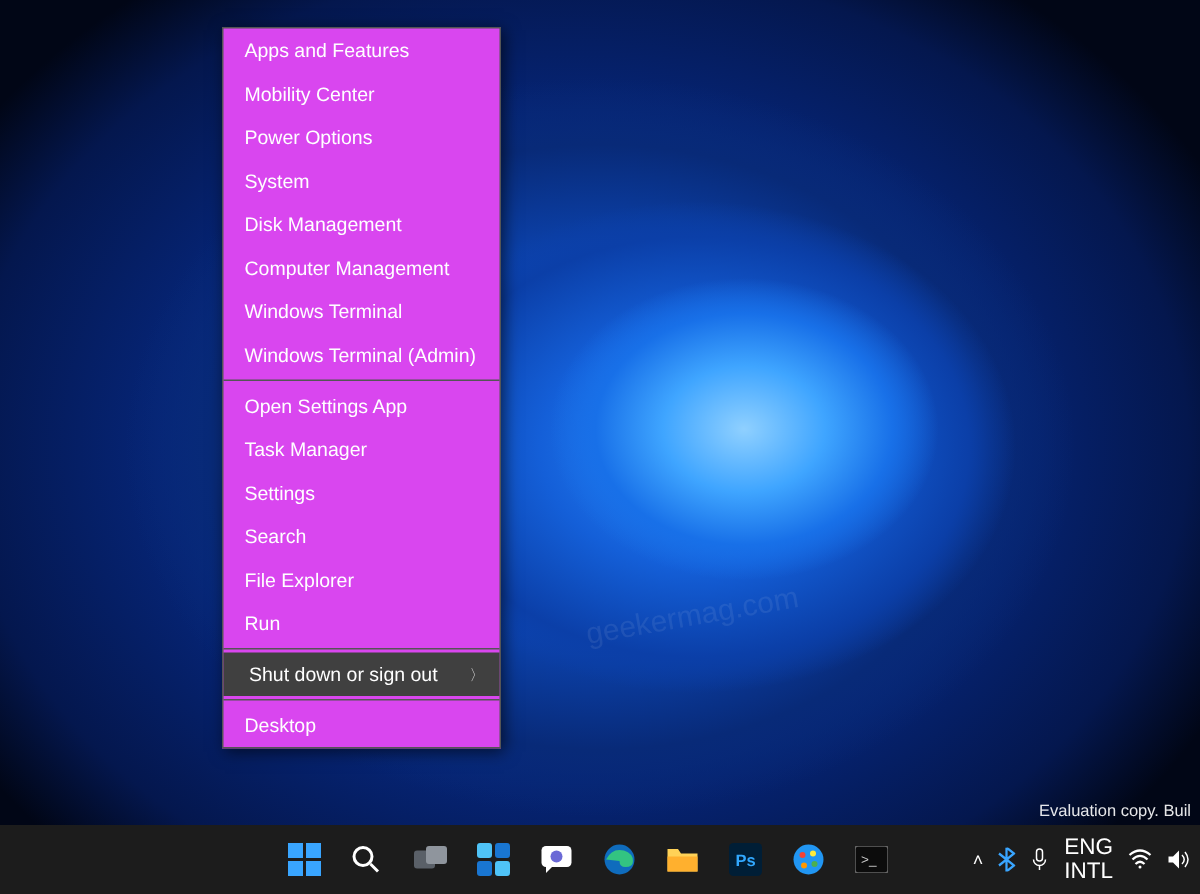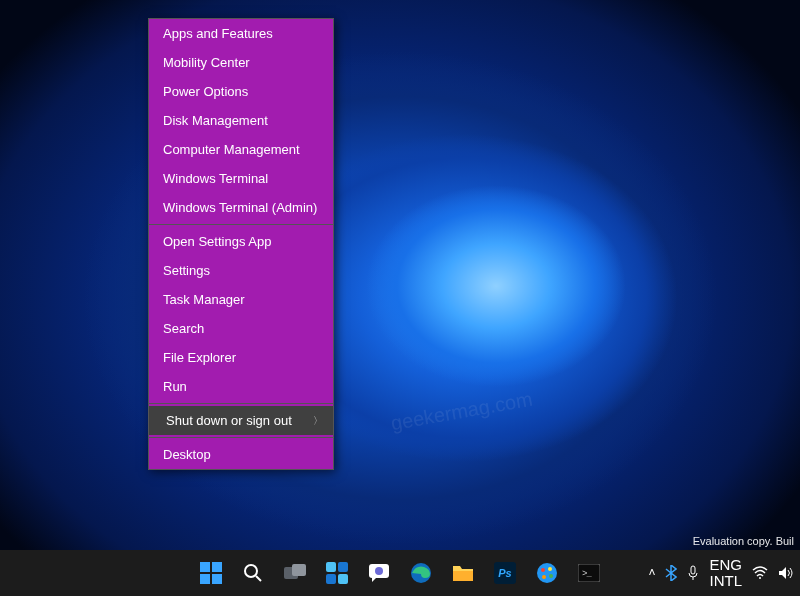--- a/index.html
+++ b/index.html
@@ -8,31 +8,31 @@
   .wallpaper{position:absolute;inset:0;
     background:
       radial-gradient(ellipse 180px 140px at 62% 48%, #8fd0ff 0%, #3fa5ff 30%, #1870e8 55%, rgba(0,0,0,0) 72%),
       radial-gradient(ellipse 260px 200px at 58% 50%, #2a8cff 0%, #145fd8 40%, #0b3fa8 70%, rgba(0,0,0,0) 82%),
       radial-gradient(ellipse 360px 280px at 50% 50%, #1567e0 0%, #0c44b0 45%, #082a78 72%, rgba(0,0,0,0) 88%),
       radial-gradient(ellipse 480px 380px at 48% 50%, #0d4fc4 0%, #06267a 55%, #04174e 85%, #010616 100%),
       #010616;
   }
   .watermark{position:absolute;right:6px;bottom:48px;color:#fff;font-size:11px;text-align:center;line-height:1.2;opacity:.9;}
   .site-wm{position:absolute;left:390px;top:400px;color:rgba(255,255,255,.08);font-size:20px;transform:rotate(-10deg);pointer-events:none;}
-  .menu{position:absolute;background:#a21caf;border:1px solid #555;color:#fff;font-size:13px;box-shadow:2px 2px 10px rgba(0,0,0,.6);}
+  .menu{position:absolute;background:#d946ef;border:1px solid #555;color:#fff;font-size:13px;box-shadow:2px 2px 10px rgba(0,0,0,.6);}
   .menu.main{left:148px;top:18px;width:186px;}
   .menu.sub{left:335px;top:421px;width:108px;}
   .menu-item{position:relative;display:flex;align-items:center;padding:0 14px;height:29px;cursor:default;}
   .menu-item:hover,.menu-item.hover{background:#404040;padding-left:17px;}
   .menu-item.highlight{background:#4a4a4a;}
   .menu-sep{height:1px;background:#555;margin:2px 0;}
   .menu-item .chev{position:absolute;right:10px;color:#ccc;font-size:10px;}
   .taskbar{position:absolute;left:0;right:0;bottom:0;height:46px;background:#1c1c1c;display:flex;align-items:center;}
   .tb-center{position:absolute;left:50%;transform:translateX(-50%);display:flex;gap:4px;align-items:center;height:100%;}
-  .tb-icon{width:38px;height:38px;display:flex;align-items:center;justify-content:center;border-radius:4px;font-style:italic;}
+  .tb-icon{width:38px;height:38px;display:flex;align-items:center;border-radius:4px;}
   .tb-right{position:absolute;right:6px;display:flex;align-items:center;gap:8px;height:100%;color:#fff;font-size:11px;}
   .tray-icons{display:flex;align-items:center;gap:10px;}
   .lang{line-height:1.1;text-align:left;font-size:15px;}
   svg{display:block;}
 </style>
 </head>
 <body>
 
 <div class="desktop">
   <div class="wallpaper"></div>
@@ -45,40 +45,43 @@
     <div class="menu-item">
         <span>Apps and Features</span>
       </div>
     <div class="menu-item">
         <span>Mobility Center</span>
       </div>
     <div class="menu-item">
         <span>Power Options</span>
       </div>
     <div class="menu-item">
+        <span>System</span>
+      </div>
+    <div class="menu-item">
         <span>Disk Management</span>
       </div>
     <div class="menu-item">
         <span>Computer Management</span>
       </div>
     <div class="menu-item">
         <span>Windows Terminal</span>
       </div>
     <div class="menu-item">
         <span>Windows Terminal (Admin)</span>
       </div>
     <div class="menu-sep"></div>
     <div class="menu-item">
         <span>Open Settings App</span>
       </div>
     <div class="menu-item">
+        <span>Task Manager</span>
+      </div>
+    <div class="menu-item">
         <span>Settings</span>
-      </div>
-    <div class="menu-item">
-        <span>Task Manager</span>
       </div>
     <div class="menu-item">
         <span>Search</span>
       </div>
     <div class="menu-item">
         <span>File Explorer</span>
       </div>
     <div class="menu-item">
         <span>Run</span>
       </div>

